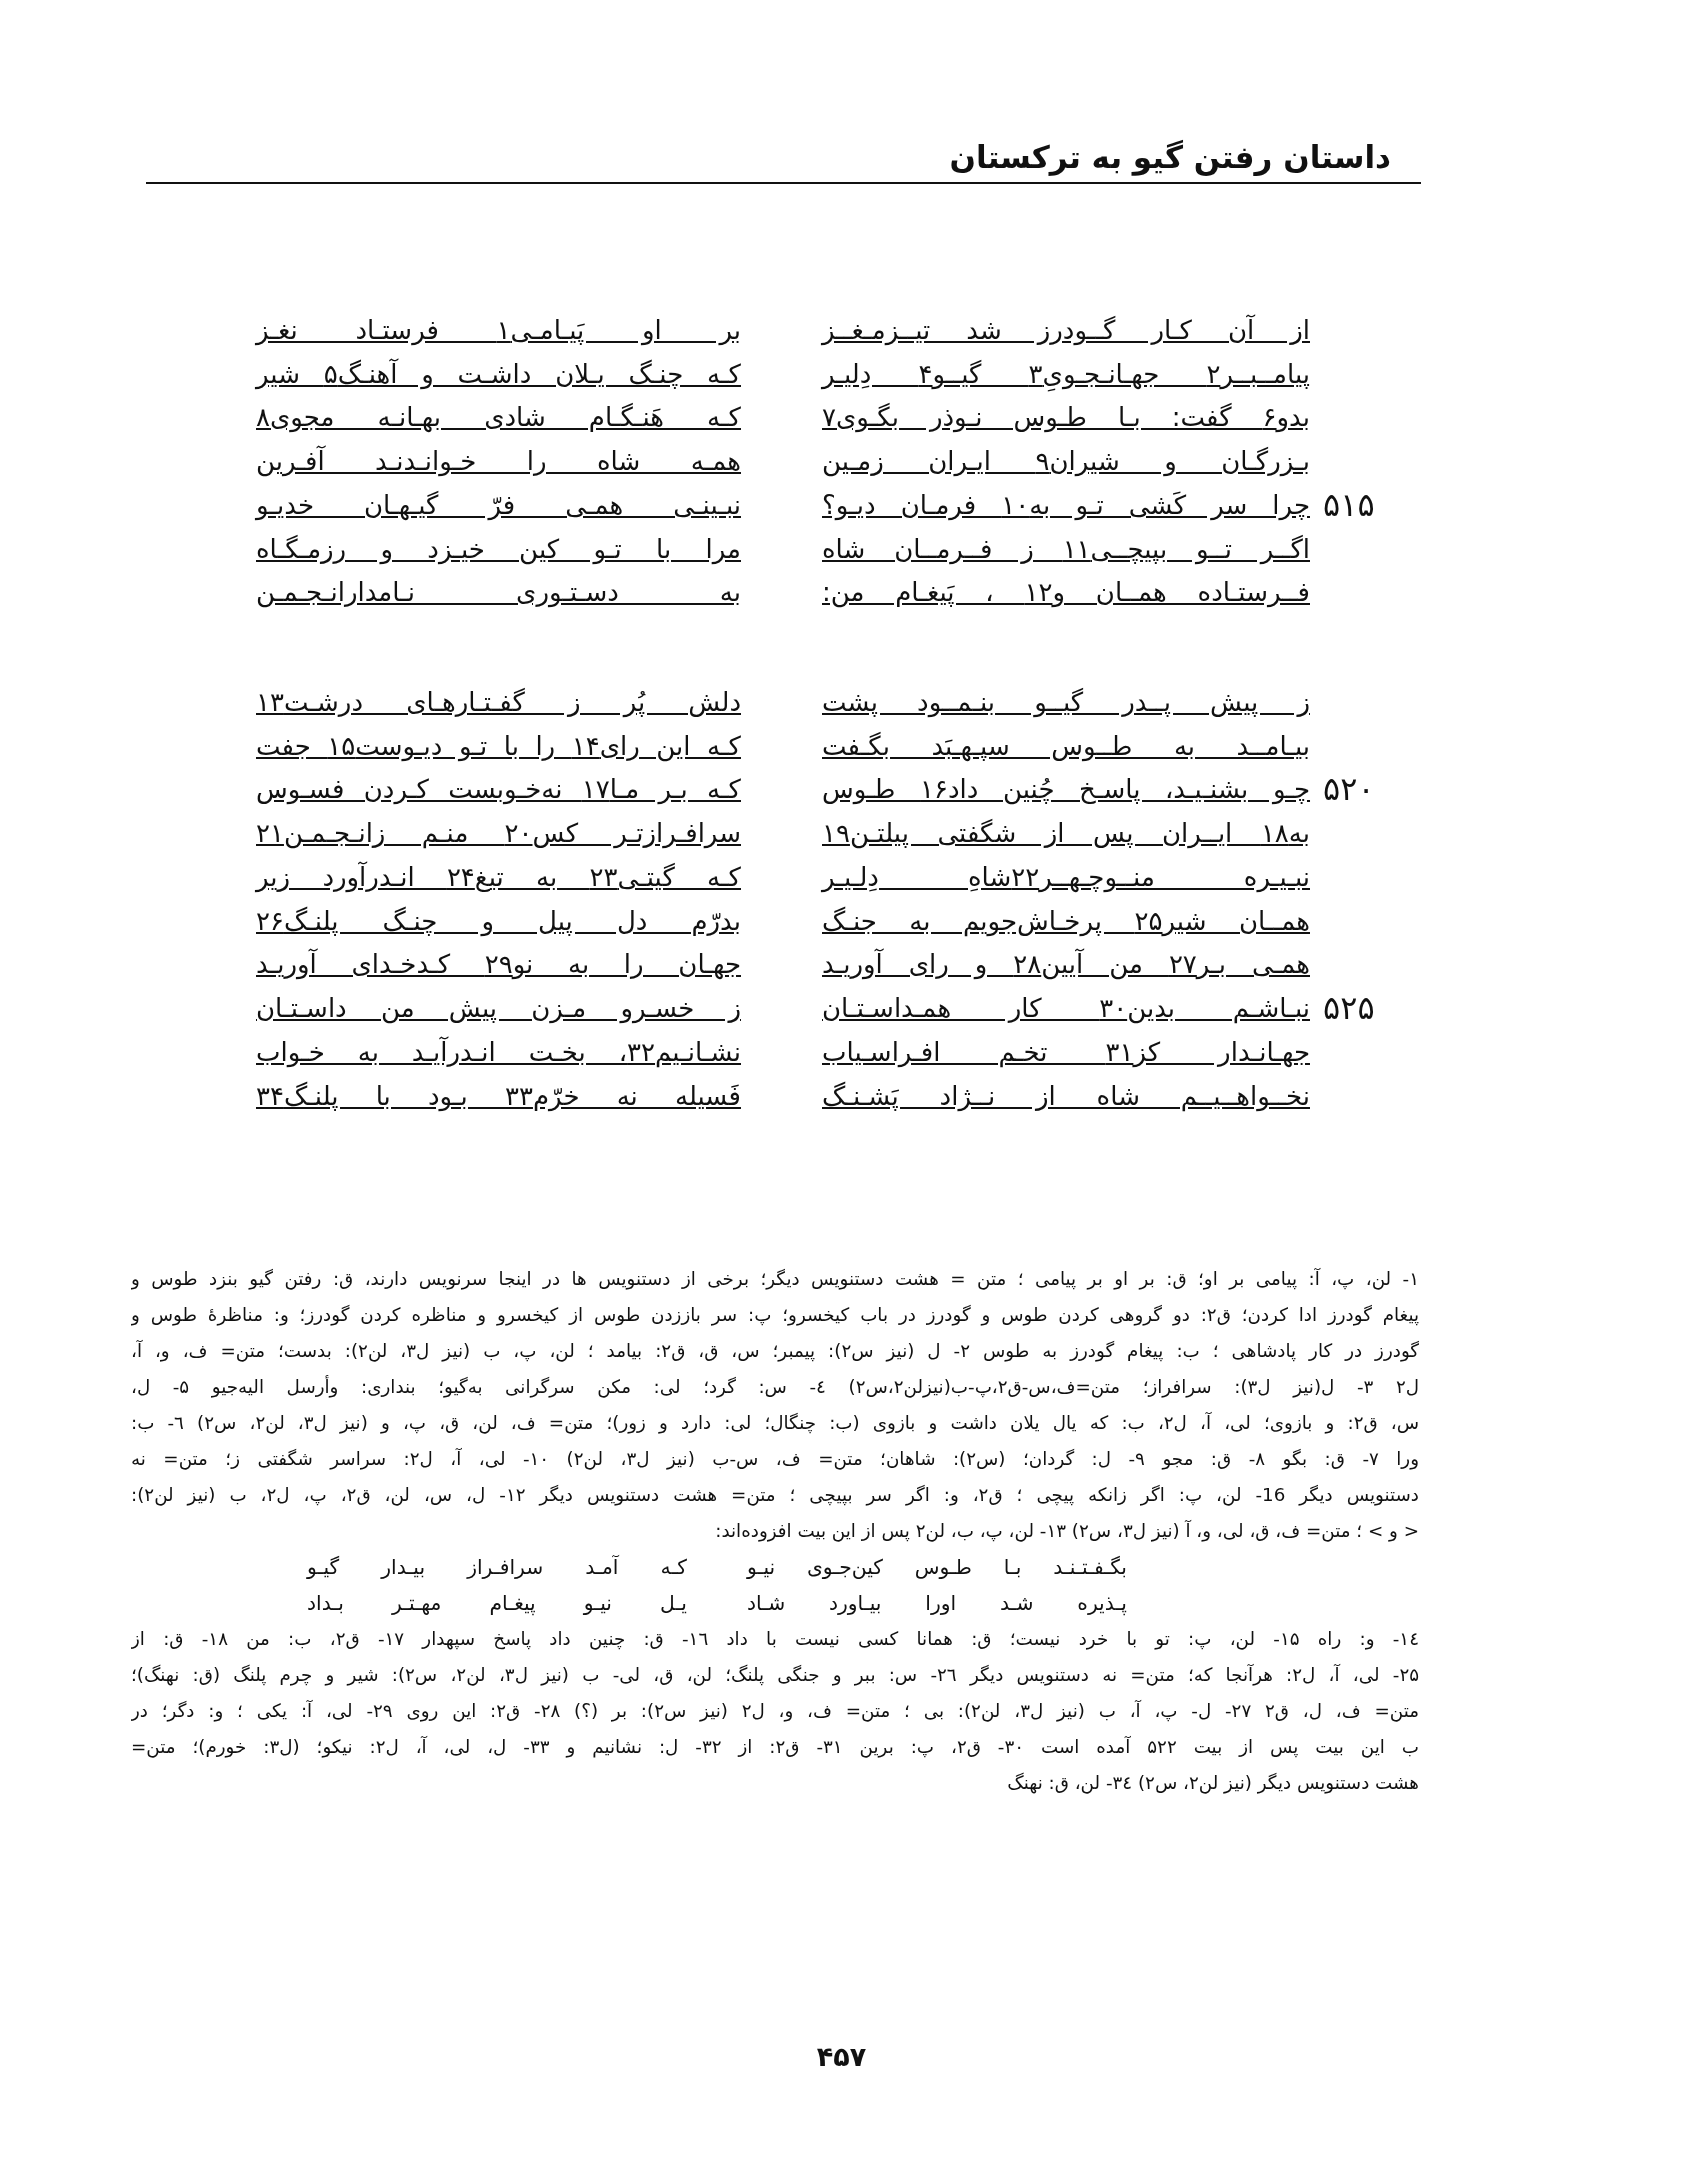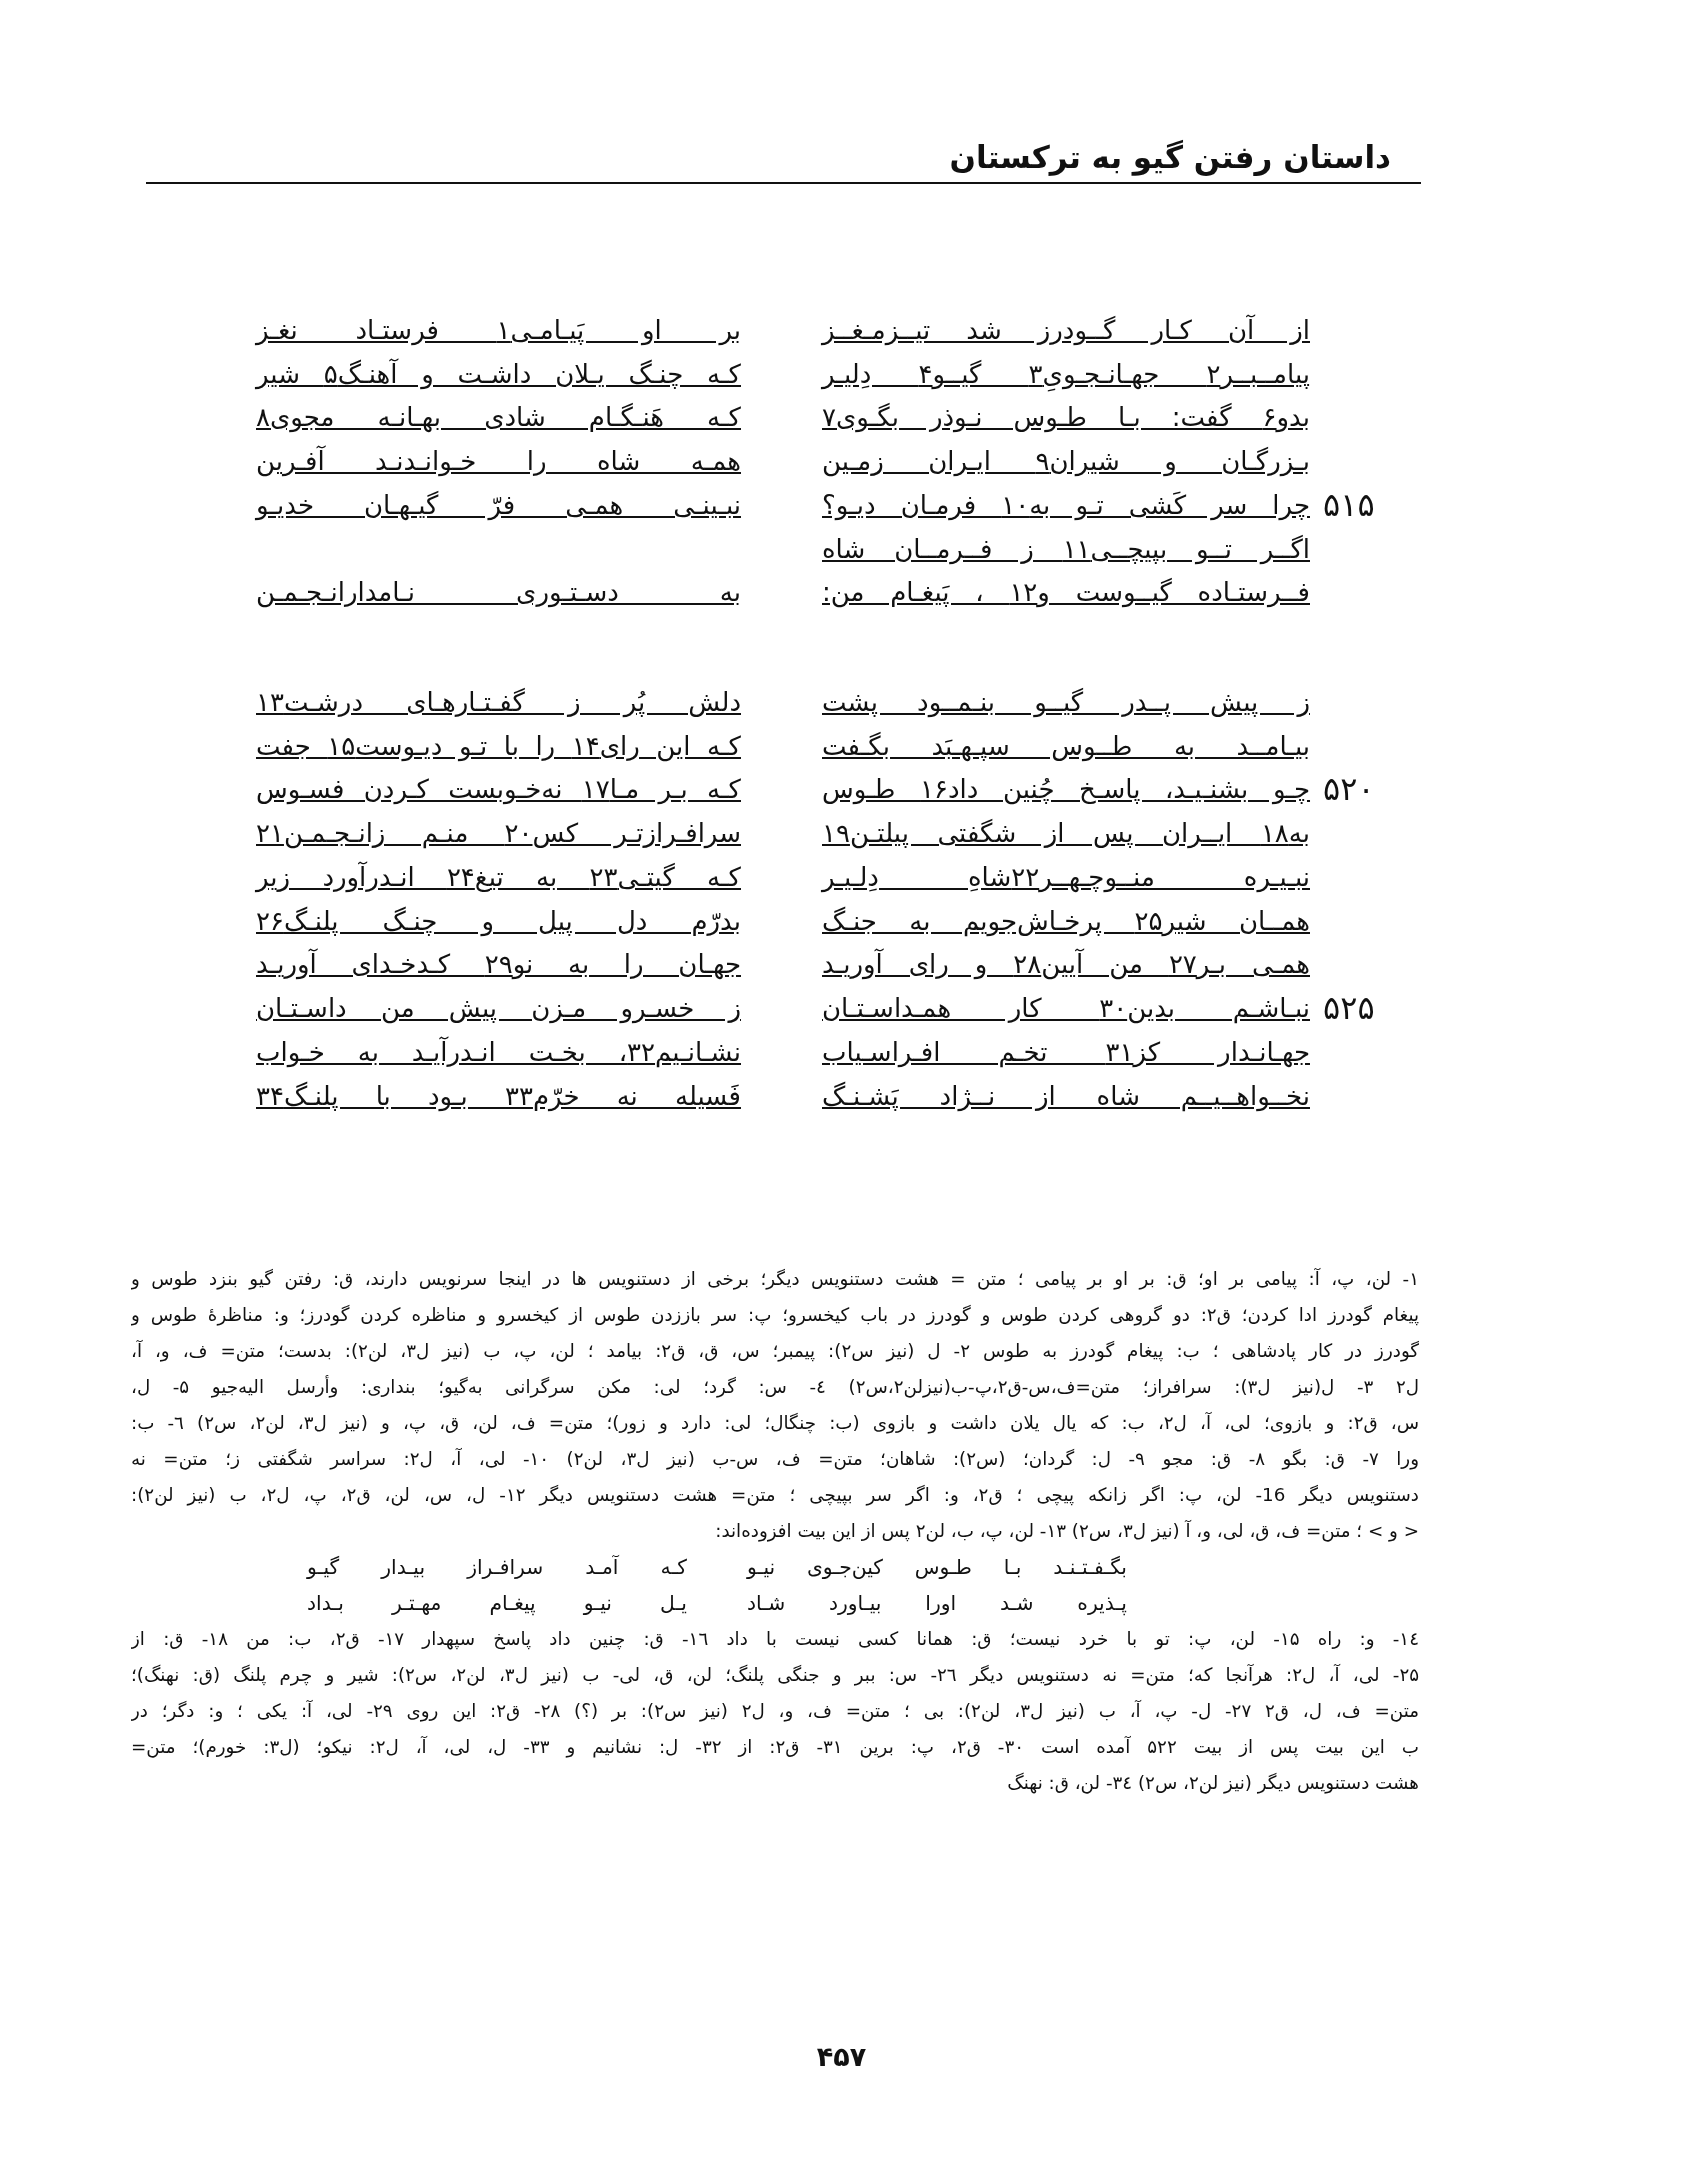--- a/index.html
+++ b/index.html
@@ -65,24 +65,25 @@
           <span class="hemi left">همـه شاه را خـوانـدنـد آفـرین</span>
         </div>
         <div class="couplet" style="top: 175px;">
           <span class="verse-num">۵۱۵</span>
           <span class="hemi right">چرا سر کَشی تـو به۱۰ فرمـان دیـو؟</span>
           <span class="hemi left">نبـینـی همـی فرّ گیـهـان خدیـو</span>
         </div>
         <div class="couplet" style="top: 219px;">
           <span class="verse-num"></span>
           <span class="hemi right">اگــر تــو بپیچــی۱۱ ز فــرمــان شاه</span>
+          <span class="hemi left">مرا با تـو کین خیـزد و رزمـگـاه</span>
         </div>
         <div class="couplet" style="top: 262px;">
           <span class="verse-num"></span>
-          <span class="hemi right">فــرستـاده گیــوست و۱۲ ، پَیغـام من:</span>
+          <span class="hemi right">فــرستـاده همــان و۱۲ ، پَیغـام من:</span>
           <span class="hemi left">به دسـتـوری نـامدارانـجـمـن</span>
         </div>
       </div>
       <div class="stanza" style="top: 681px;">
         <div class="couplet" style="top: 0px;">
           <span class="verse-num"></span>
           <span class="hemi right">ز پیش پــدر گیــو بنـمــود پشت</span>
           <span class="hemi left">دلش پُر ز گفـتـارهـای درشـت۱۳</span>
         </div>
         <div class="couplet" style="top: 44px;">

